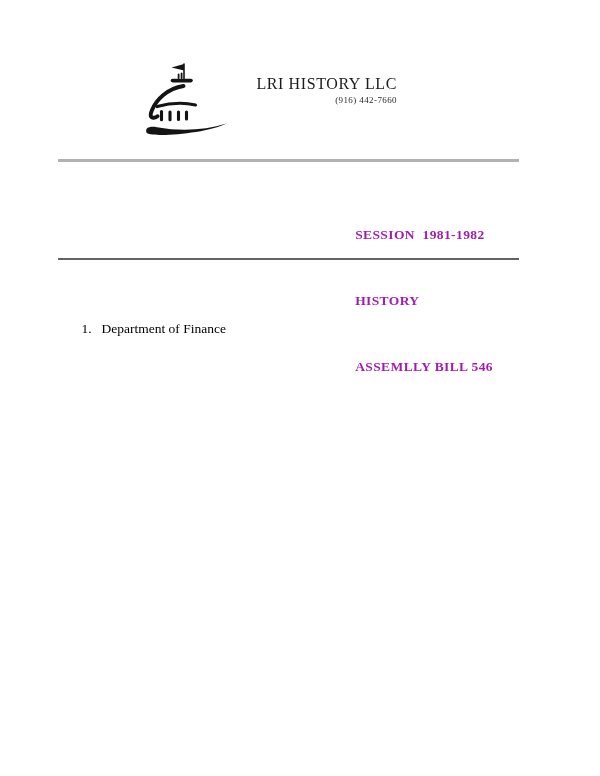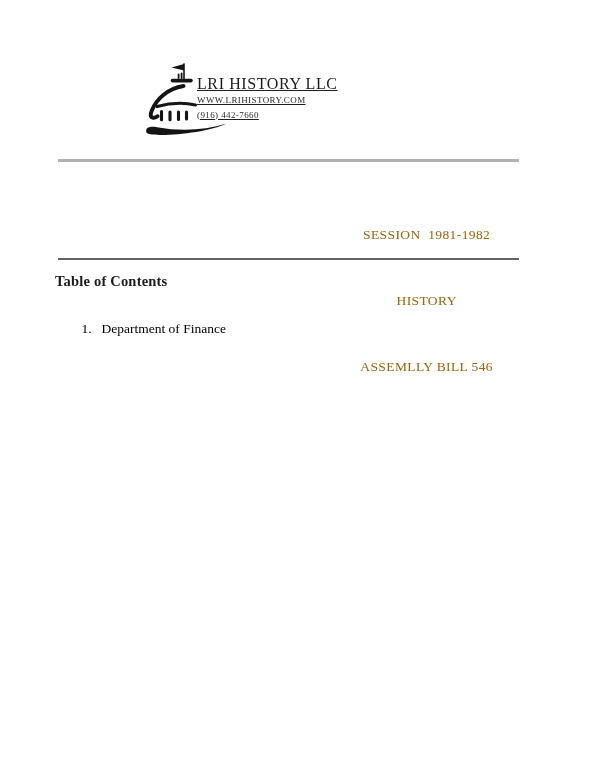--- a/index.html
+++ b/index.html
@@ -23,22 +23,21 @@
     left: 145px;
     top: 58px;
     width: 90px;
     height: 82px;
   }
   .letterhead-text {
     position: absolute;
     left: 197px;
     top: 75px;
     width: 200px;
-    text-align: left;
-    text-decoration: underline;
+    text-align: right;
   }
   .company-name {
     font-size: 16px;
     letter-spacing: 0.6px;
     color: #1c1c1c;
     line-height: 18px;
     white-space: pre;
   }
   .contact-line {
     font-size: 9px;
@@ -66,25 +65,25 @@
     width: 461px;
     height: 2px;
     background: #636363;
   }
 
   
   .bill-block {
     position: absolute;
     right: 107px;
     top: 180px;
-    text-align: center;
-    font-weight: normal;
+    text-align: left;
+    font-weight: bold;
     font-size: 13.5px;
     letter-spacing: 0.4px;
-    color: #a16207;
+    color: #a21caf;
     line-height: 22px;
     white-space: pre;
   }
 
   
   .toc-heading {
     position: absolute;
     left: 55px;
     top: 273px;
     font-weight: bold;
@@ -131,33 +130,31 @@
       <line x1="170" y1="112" x2="170" y2="119.8" stroke-width="3.1"></line>
       <line x1="178.5" y1="112" x2="178.5" y2="119.5" stroke-width="3.1"></line>
       <line x1="186.5" y1="112" x2="186.5" y2="119" stroke-width="3.1"></line>
 
       <path d="M146.5,132.5 C 145,128 149,125.8 157,127.2 C 181,131.6 205,130.2 226.5,123.5 C 210,132 168,136.5 153,134.5 C 149,134 147,133.6 146.5,132.5 Z" fill="#141414" stroke="none"></path>
     </svg>
   </div>
 
   <div class="letterhead-text">
     <div class="company-name">LRI HISTORY LLC</div>
-    <div class="contact-line">WWW.LRIHISTORY.COM</div>
     <div class="contact-line">(916) 442-7660</div>
   </div>
 
   <div class="rule-top"></div>
 
   <div class="bill-block">
     <div>SESSION  1981-1982</div>
     <div>HISTORY</div>
     <div>ASSEMLLY BILL 546</div>
   </div>
 
   <div class="rule-bottom"></div>
 
-  <div class="toc-heading">Table of Contents</div>
 
   <div class="toc-entry">
     <span class="entry-number">1.</span><span>Department of Finance</span>
   </div>
 
 </div>
 
 </body></html>

